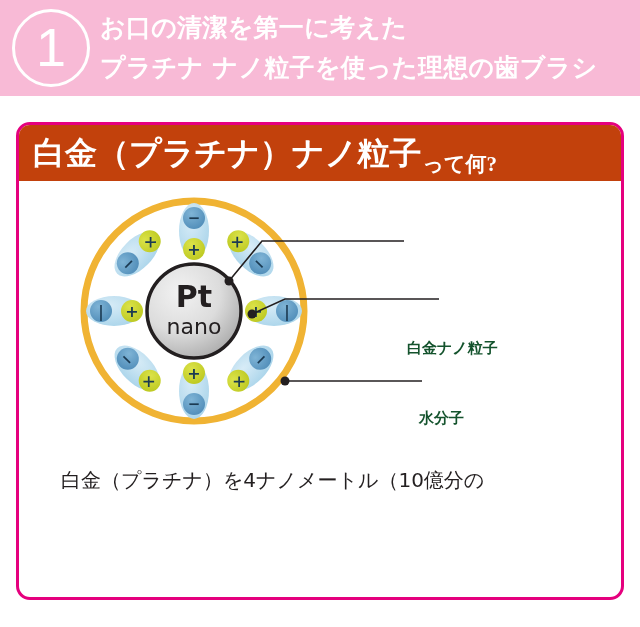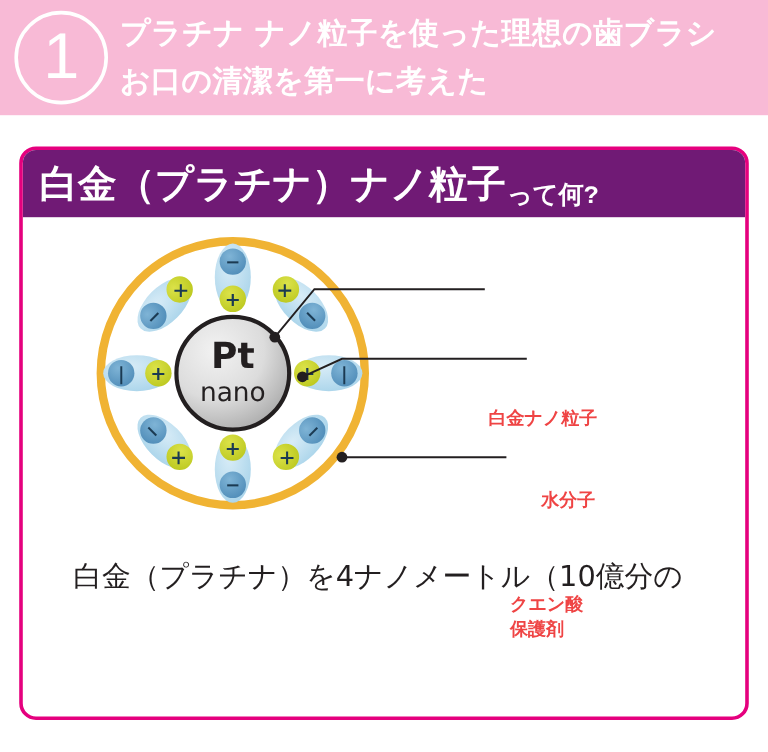--- a/index.html
+++ b/index.html
@@ -77,21 +77,21 @@
     box-sizing: border-box;
     background: #ffffff;
     overflow: hidden;
   }
   .card-title-bar {
     position: absolute;
     left: 0;
     top: 0;
     width: 100%;
     height: 56px;
-    background: #701a75;
+    background: #c2410c;
     display: flex;
     align-items: center;
     box-sizing: border-box;
     padding-left: 14px;
   }
   .card-title {
     color: #ffffff;
     font-weight: bold;
     font-size: 32px;
     line-height: 1;
@@ -99,74 +99,74 @@
     font-family: "DejaVu Sans", "Liberation Sans", sans-serif;
   }
   .card-title-suffix {
     color: #ffffff;
     font-weight: bold;
     font-size: 21px;
     line-height: 1;
     white-space: nowrap;
     margin-left: 1px;
     margin-top: 22px;
-    font-family: Liberation Mono, monospace;
+    font-family: Liberation Serif, serif;
   }
 
   
   .diagram-area {
     position: absolute;
     left: 0;
     top: 56px;
     width: 602px;
     height: 270px;
   }
   .diagram-svg {
     position: absolute;
     left: 0;
     top: 0;
   }
   .lbl {
     position: absolute;
-    color: #ef4444;
+    color: #14532d;
     font-weight: bold;
     font-size: 15px;
     line-height: 21px;
     white-space: nowrap;
     font-family: "DejaVu Sans", "Liberation Sans", sans-serif;
   }
   .lbl-pt   { left: 388px; top: 157px; }
-  .lbl-h2o  { left: 432px; top: 227px; font-family: Liberation Mono, monospace; }
+  .lbl-h2o  { left: 400px; top: 227px; }
   .lbl-cit  { left: 406px; top: 312px; }
 
   
   .body-text {
     position: absolute;
     left: 42px;
     top: 336px;
     width: 540px;
   }
   .body-line {
     color: #231f20;
-    font-size: 24px;
+    font-size: 20px;
     line-height: 39px;
     white-space: nowrap;
     font-family: "DejaVu Sans", "Liberation Sans", sans-serif;
   }
 </style>
 </head>
 <body>
 
 <div class="top-header">
   <div class="step-badge">
     <span class="step-badge-num">1</span>
   </div>
   <div class="header-lines">
+    <div class="header-line l1">お口の清潔を第一に考えた</div>
     <div class="header-line l2">プラチナ ナノ粒子を使った理想の歯ブラシ</div>
-    <div class="header-line l1">お口の清潔を第一に考えた</div>
   </div>
 </div>
 
 <div class="card">
 
   <div class="card-title-bar">
     <span class="card-title">白金（プラチナ）ナノ粒子</span>
     <span class="card-title-suffix">って何?</span>
   </div>
 
@@ -281,23 +281,19 @@
     </svg>
 
     <div class="lbl lbl-pt">
       <div>白金ナノ粒子</div>
     </div>
 
     <div class="lbl lbl-h2o">
       <div>水分子</div>
     </div>
 
-    <div class="lbl lbl-cit">
-      <div>クエン酸</div>
-      <div>保護剤</div>
-    </div>
   </div>
 
   <div class="body-text">
     <div class="body-line">白金（プラチナ）を4ナノメートル（10億分の</div>
   </div>
 
 </div>
 
 </body></html>

